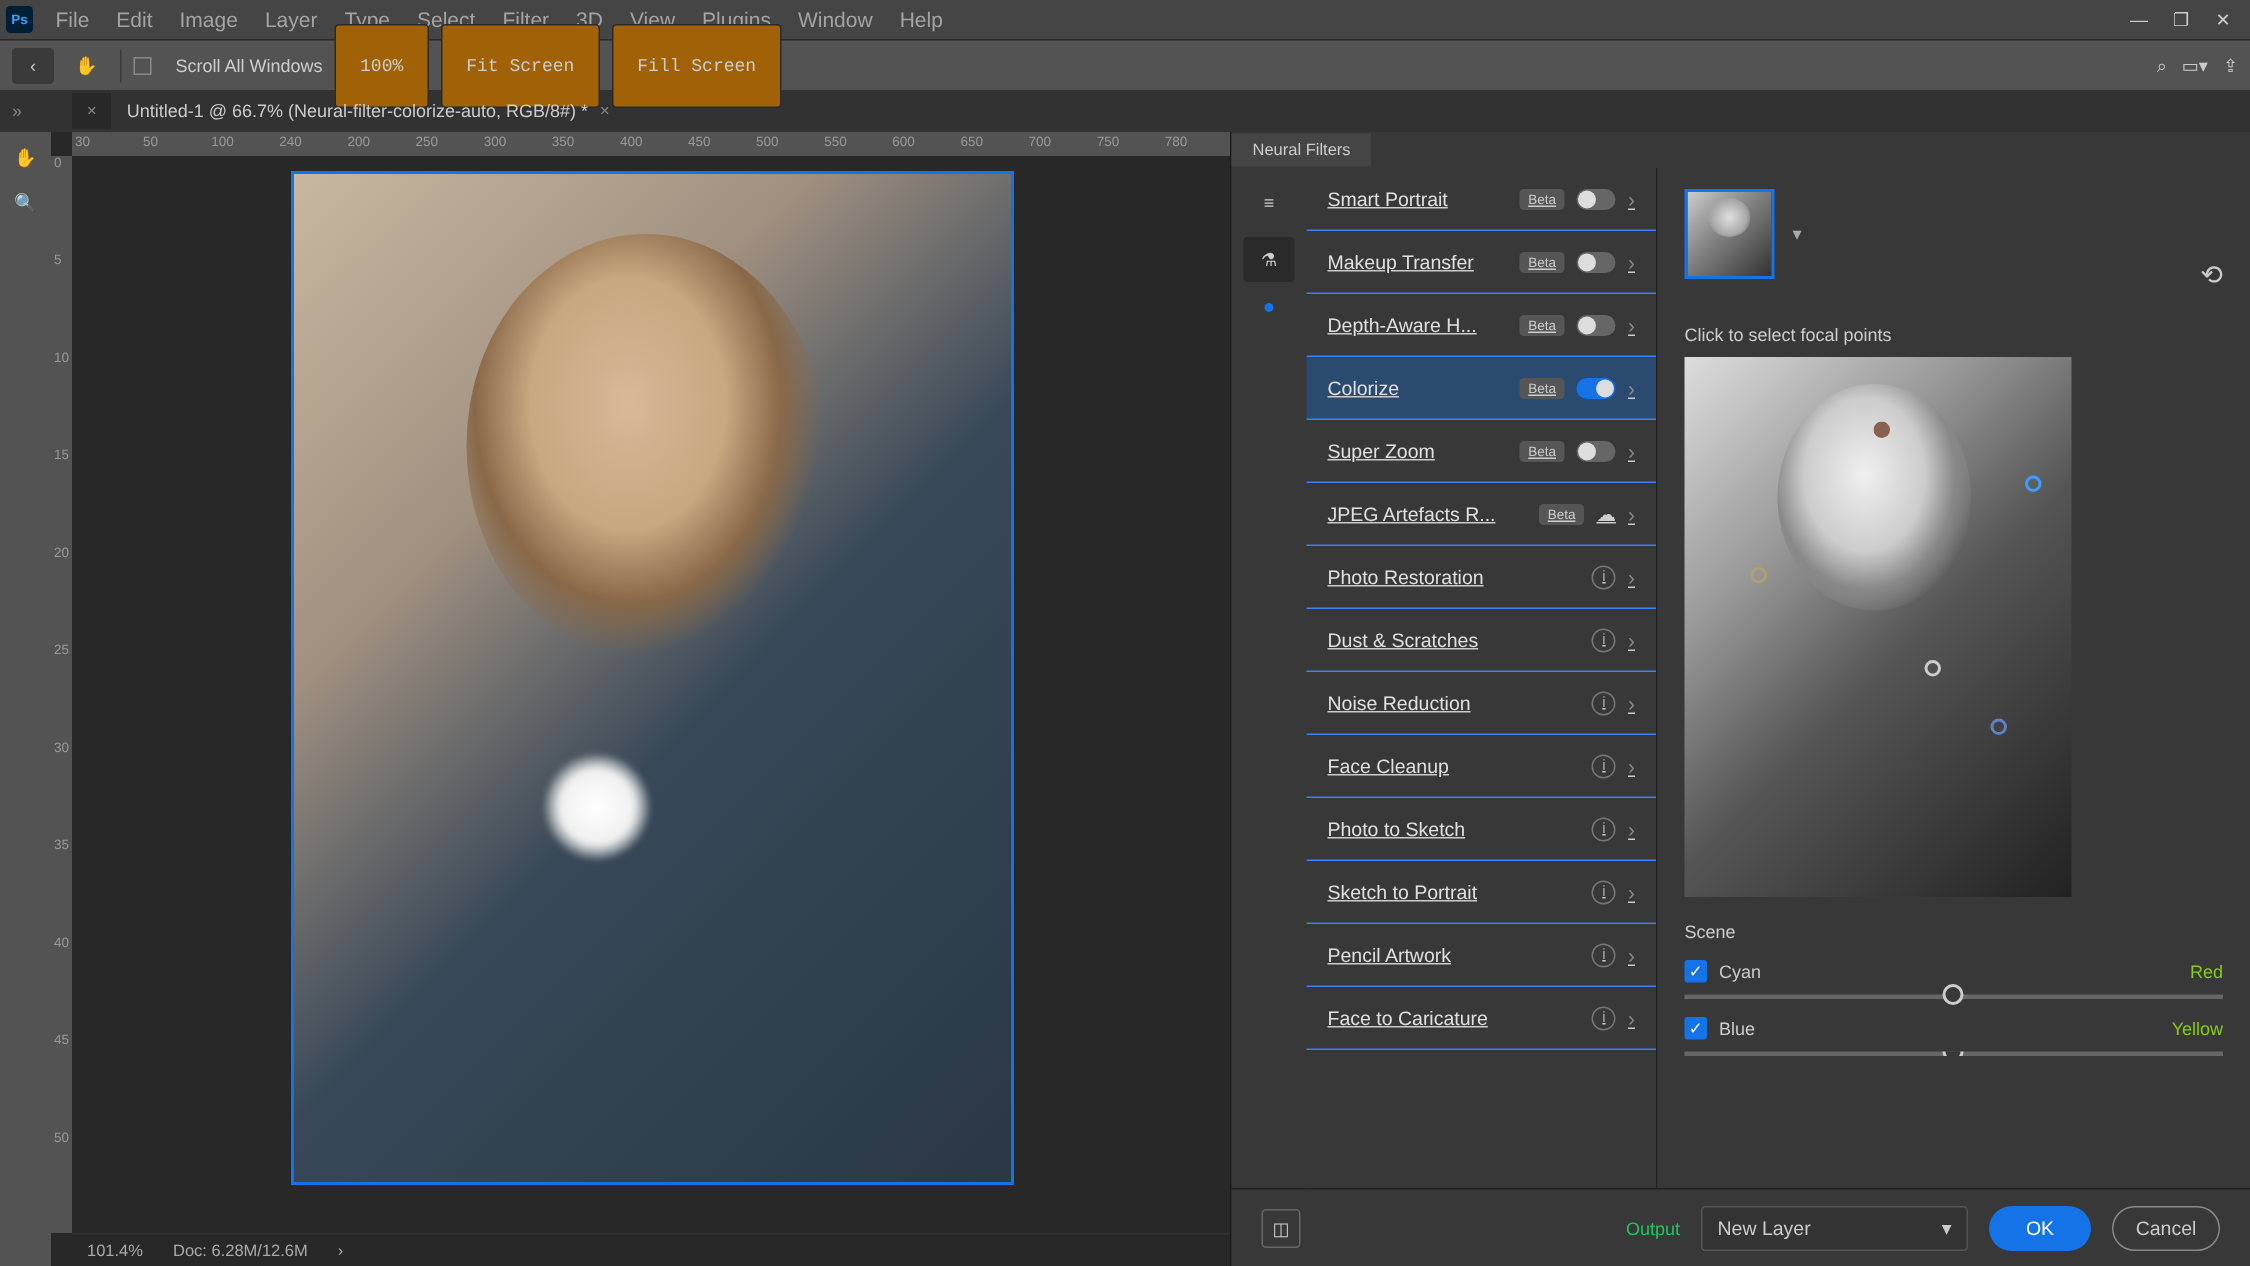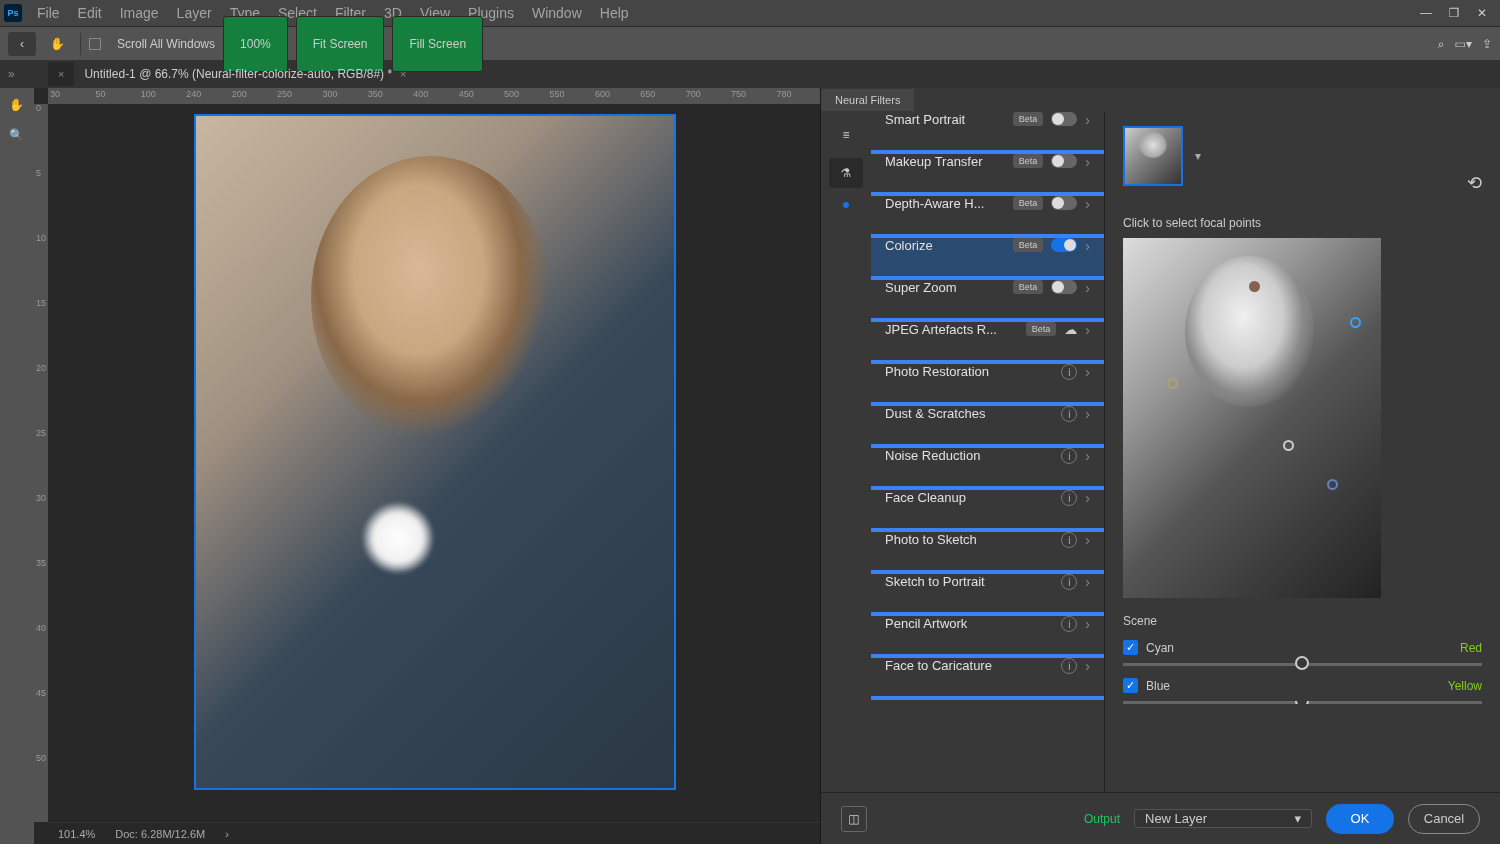--- a/index.html
+++ b/index.html
@@ -9,21 +9,21 @@
 .menubar .ps-icon { width:18px; height:18px; background:#001e36; border-radius:3px; margin-right:6px; display:flex; align-items:center; justify-content:center; color:#31a8ff; font-size:9px; font-weight:bold; }
 .menubar span { padding:0 9px; cursor:pointer; font-size:14px; color:#a3a3a3; }
 .menubar .win-ctrl { margin-left:auto; display:flex; }
 .menubar .win-ctrl div { width:28px; height:20px; display:flex; align-items:center; justify-content:center; color:#ccc; }
 
 .optbar { height:34px; background:#535353; display:flex; align-items:center; padding:0 8px; gap:8px; border-top:1px solid #2a2a2a; }
 .optbar .back { width:28px; height:24px; background:#3a3a3a; display:flex; align-items:center; justify-content:center; border-radius:3px; }
 .optbar .hand { width:28px; height:24px; display:flex; align-items:center; justify-content:center; }
 .optbar .chk { display:flex; align-items:center; gap:16px; font-size:12px; }
 .optbar .chk .box { width:12px; height:12px; border:1px solid #888; }
-.optbar .btn { padding:20px 16px; background:#15803d; border:1px solid #2a2a2a; border-radius:3px; font-size:12px; }
+.optbar .btn { padding:20px 16px; background:#a16207; border:1px solid #2a2a2a; border-radius:3px; font-size:12px;font-family:Liberation Mono, monospace; }
 .optbar .right { margin-left:auto; display:flex; gap:10px; align-items:center; }
 
 .tabbar { height:28px; background:#323232; display:flex; align-items:center; padding-left:48px; }
 .tabbar .tab { padding:6px 10px; font-size:12px; color:#ccc; display:flex; align-items:center; gap:8px; }
 .tabbar .tab.active { background:#282828; }
 .tabbar .tab .x { color:#888; font-size:11px; }
 
 .work { position:absolute; top:88px; left:0; right:0; bottom:0; display:flex; }
 .ltools { width:34px; background:#535353; display:flex; flex-direction:column; align-items:center; padding-top:4px; gap:4px; }
 .ltools div { width:26px; height:26px; display:flex; align-items:center; justify-content:center; }
@@ -43,21 +43,21 @@
 .panel-tab { height:24px; background:#383838; display:flex; align-items:center; }
 .panel-tab .tabname { padding:5px 14px; background:#454545; font-size:11px; }
 
 .panel-body { flex:1; display:flex; overflow:hidden; }
 .cat-col { width:50px; background:#383838; display:flex; flex-direction:column; align-items:center; padding-top:8px; gap:8px; }
 .cat-col .ic { width:34px; height:30px; display:flex; align-items:center; justify-content:center; border-radius:3px; }
 .cat-col .ic.act { background:#2a2a2a; }
 .cat-col .dot { width:6px; height:6px; background:#1473e6; border-radius:50%; margin-top:6px; }
 
 .filter-list { width:234px; background:#383838; border-right:1px solid #222; }
-.filter-row { height:42px; display:flex; align-items:flex-start; padding:0 14px; border-bottom:4px solid #3b82f6; gap:8px; }
+.filter-row { height:42px; display:flex; align-items:center; padding:0 14px; border-bottom:1px solid #3b82f6; gap:8px;text-decoration:underline; }
 .filter-row.sel { background:#2b4a6f; }
 .filter-row .name { flex:1; font-size:13px; color:#e0e0e0; }
 .filter-row .beta { font-size:9px; background:#565656; padding:2px 6px; border-radius:3px; color:#ccc; }
 .filter-row .sw { width:26px; height:14px; background:#666; border-radius:7px; position:relative; }
 .filter-row .sw::after { content:""; position:absolute; width:12px; height:12px; background:#ddd; border-radius:50%; top:1px; left:1px; }
 .filter-row .sw.on { background:#1473e6; }
 .filter-row .sw.on::after { left:13px; }
 .filter-row .info { width:16px; height:16px; border:1px solid #777; border-radius:50%; display:flex; align-items:center; justify-content:center; font-size:10px; color:#aaa; }
 .filter-row .chev { color:#888; font-size:14px; }
 .filter-row .cloud { font-size:13px; color:#ccc; }
@@ -81,21 +81,21 @@
 .ck-row { display:flex; align-items:center; margin-top:12px; }
 .ck-row .cb { width:15px; height:15px; background:#1473e6; border-radius:2px; display:flex; align-items:center; justify-content:center; color:#fff; font-size:11px; margin-right:8px; }
 .ck-row .r { margin-left:auto; color:#84cc16; }
 .full-slider { height:3px; background:#666; margin-top:8px; position:relative; }
 .full-slider .knob { position:absolute; width:14px; height:14px; border:2px solid #ccc; background:#383838; border-radius:50%; top:-7px; left:48%; }
 
 .footer { height:52px; background:#383838; border-top:1px solid #222; display:flex; align-items:center; padding:0 20px; gap:14px; }
 .footer .lic { width:26px; height:26px; border:1px solid #666; border-radius:3px; display:flex; align-items:center; justify-content:center; }
 .footer .spacer { flex:1; }
 .footer .out-lbl { font-size:12px; color:#22c55e;margin-left:28px; }
-.footer .sel { width:178px; height:19px; background:#333; border:1px solid #555; border-radius:3px; display:flex; align-items:center; padding:0 10px; justify-content:space-between; font-size:13px; }
+.footer .sel { width:178px; height:30px; background:#333; border:1px solid #555; border-radius:3px; display:flex; align-items:center; padding:0 10px; justify-content:space-between; font-size:13px; }
 .footer .ok { width:68px; height:30px; background:#1473e6; border-radius:15px; display:flex; align-items:center; justify-content:center; font-size:13px; color:#fff; font-weight:500; }
 .footer .cancel { width:72px; height:30px; border:1px solid #888; border-radius:15px; display:flex; align-items:center; justify-content:center; font-size:13px; }
 </style>
 </head>
 <body>
 
 <div class="menubar">
   <div class="ps-icon">Ps</div>
   <span>File</span>
   <span>Edit</span>

